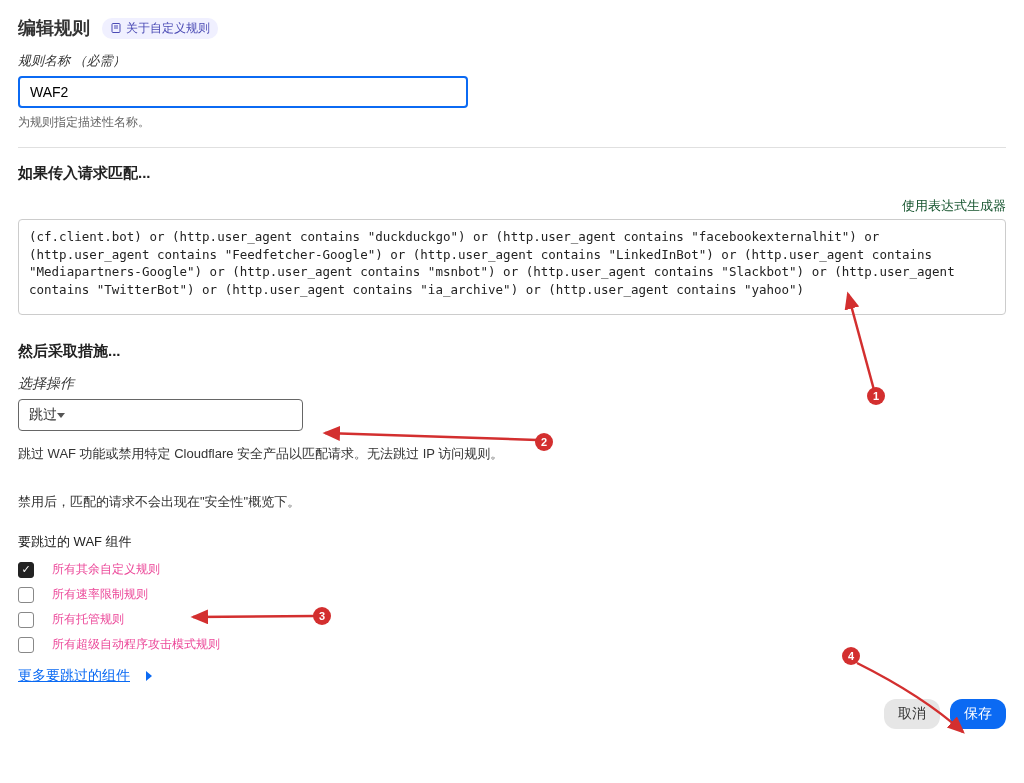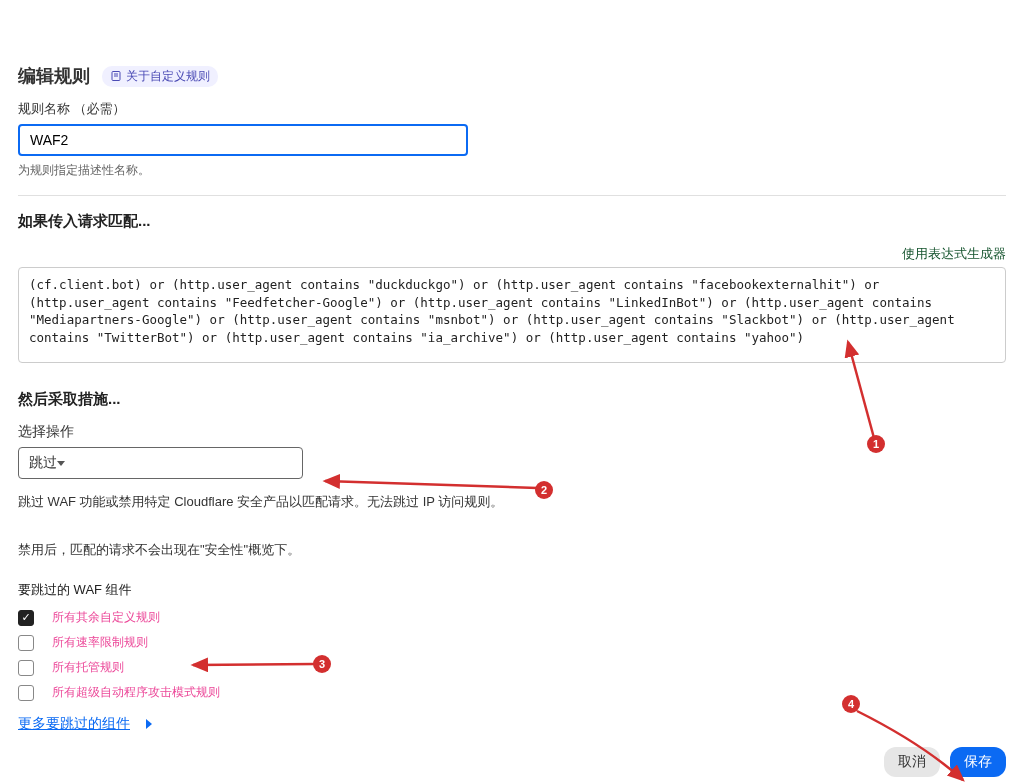--- a/index.html
+++ b/index.html
@@ -12,21 +12,20 @@
       font-size: 14px;
       color: #333;
       background: #fff;
       padding: 16px 18px;
     }
     .header-row {
       display: flex;
       align-items: center;
       gap: 12px;
       margin-bottom: 12px;
-      margin-top: 48px;
     }
     .page-title {
       font-size: 18px;
       font-weight: 700;
     }
     .badge-link {
       display: inline-flex;
       align-items: center;
       gap: 4px;
       background: #f0f0ff;
@@ -37,20 +36,21 @@
       cursor: pointer;
     }
     .badge-icon svg {
       width: 12px;
       height: 12px;
       display: block;
     }
     .field-label {
       font-size: 13px;
       margin-bottom: 6px;
+      font-style: italic;
     }
     .text-input {
       width: 450px;
       max-width: 100%;
       padding: 6px 10px;
       font-size: 14px;
       border: 2px solid #0b6af3;
       border-radius: 4px;
       outline: none;
     }

